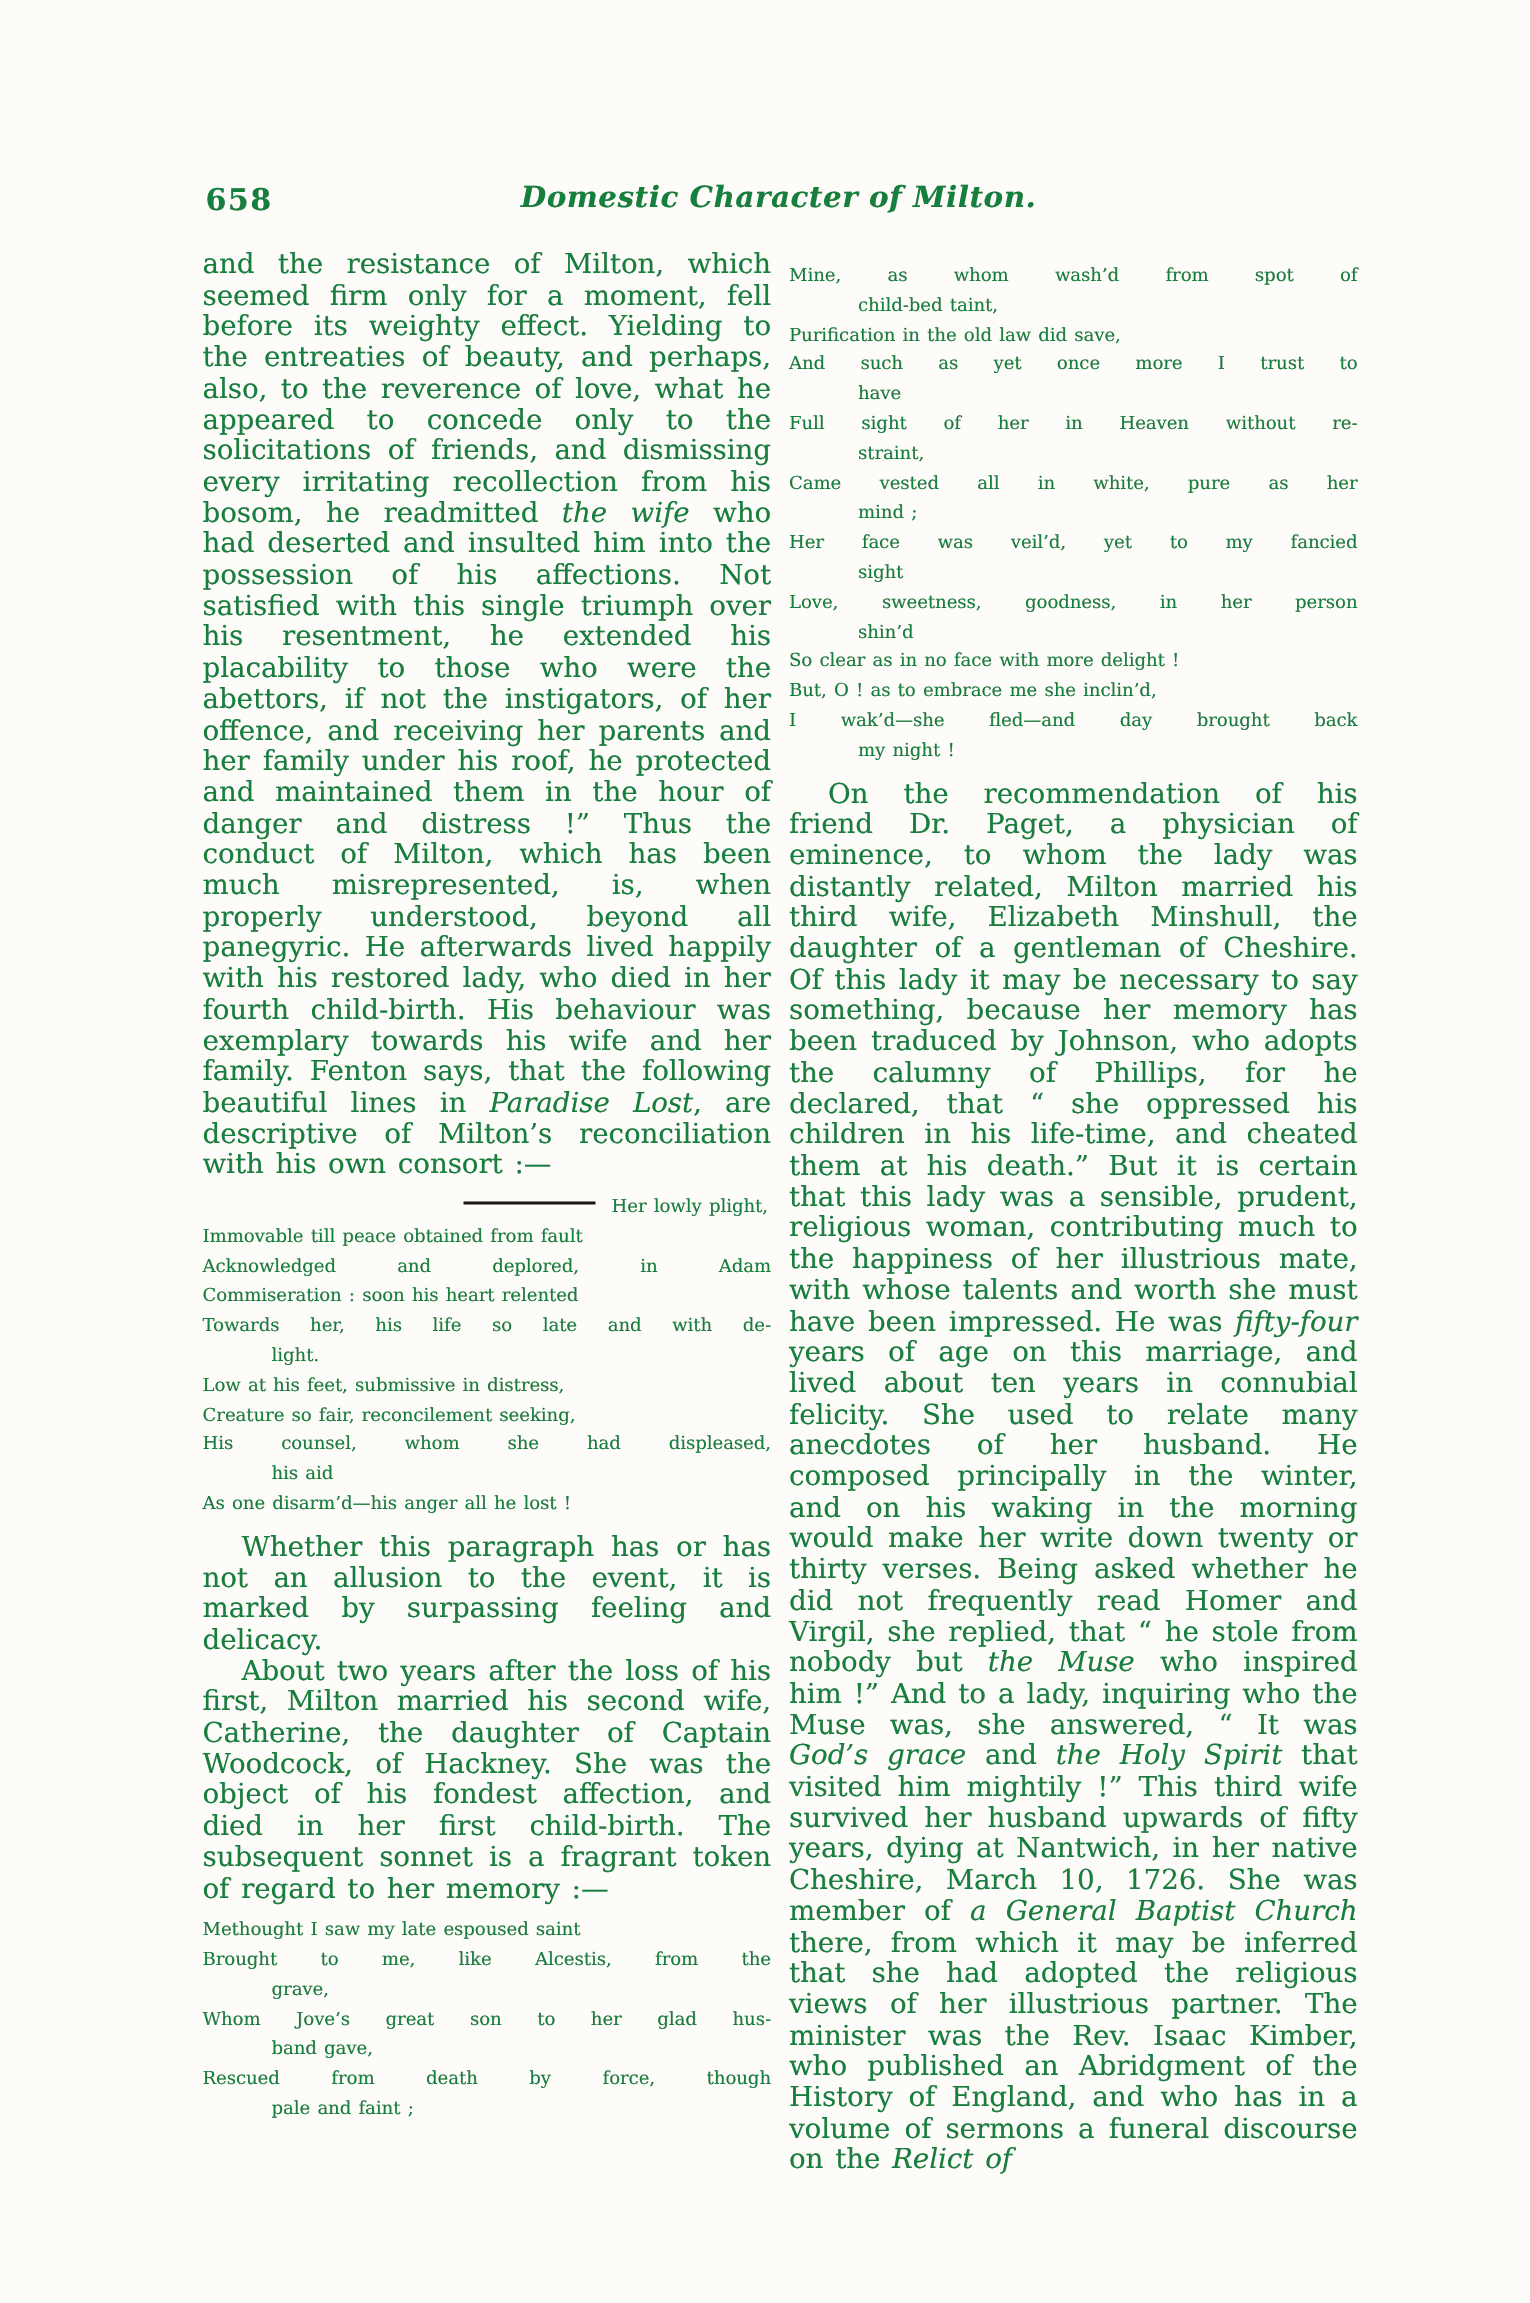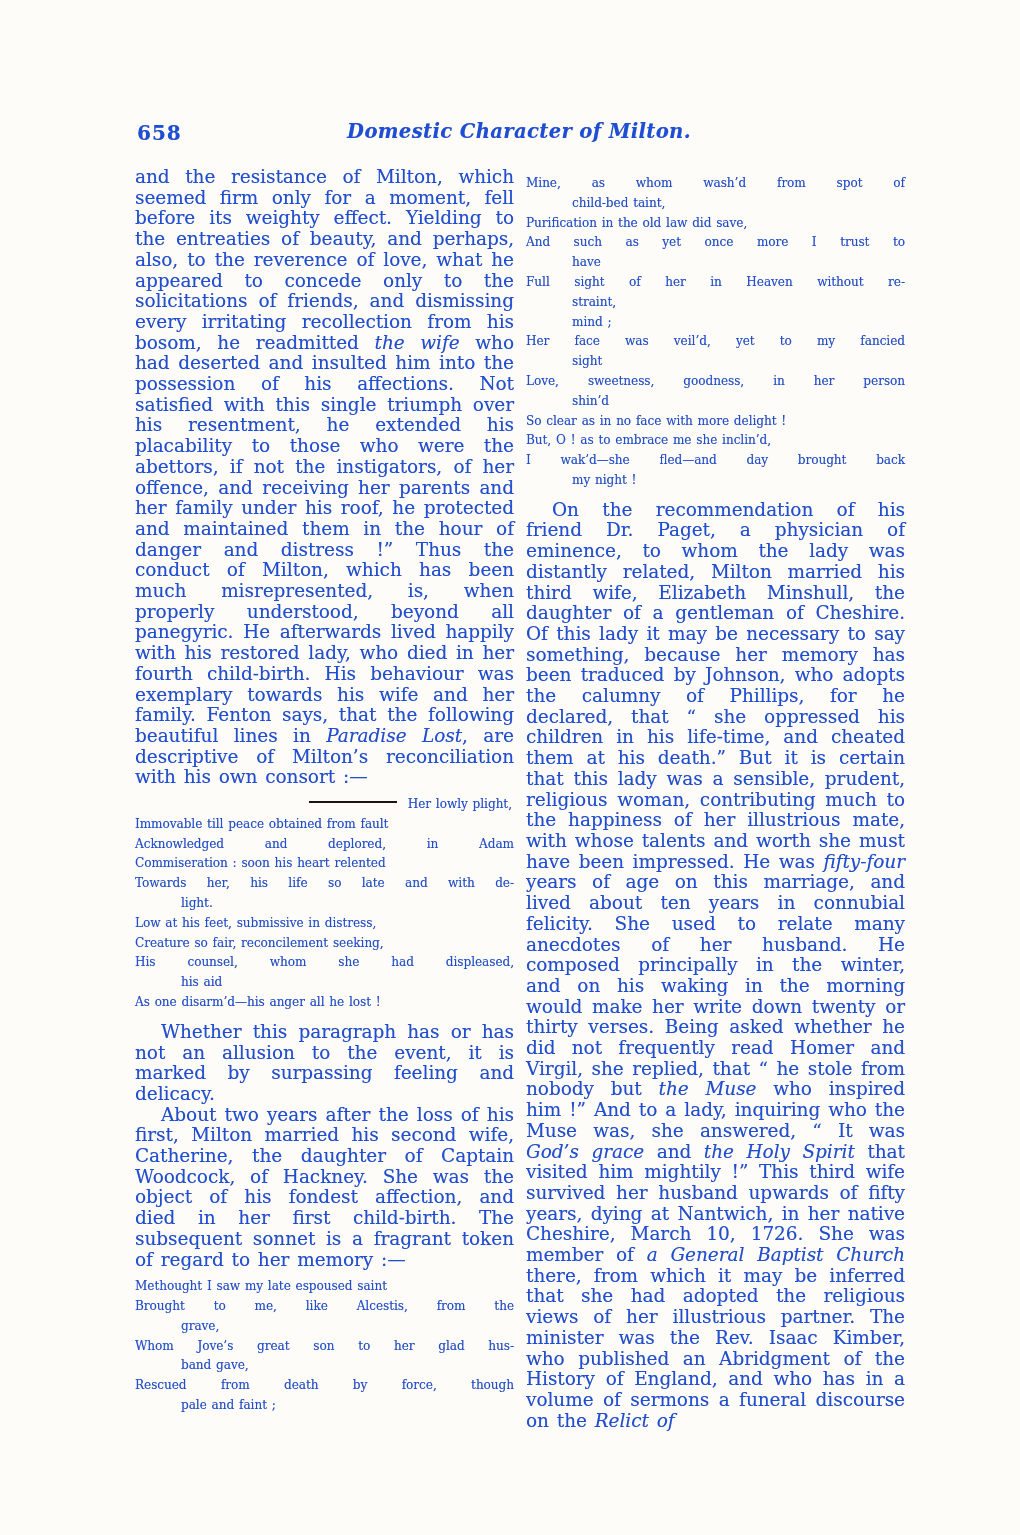--- a/index.html
+++ b/index.html
@@ -5,21 +5,21 @@
   * { margin:0; padding:0; box-sizing:border-box; }
   html,body { width:1020px; }
   body {
     font-family:"DejaVu Serif","Liberation Serif",serif;
   }
   .page {
     position:relative;
     width:1020px;
     height:1535px;
     background:#fdfcf9;
-    color:#1d4ed8;
+    color:#15803d;
     overflow:hidden;
     text-shadow:0.2px 0.2px 0 rgba(25,18,10,0.35);
   }
   .header {
     position:absolute;
     top:120px; left:135px;
     width:768px;
     height:28px;
   }
   .page-num {
@@ -109,20 +109,21 @@
       </div>
     <div class="col">
         <div class="poem">
           <div class="poem-line stretch"><span>Mine, as whom wash’d from spot of</span></div>
           <div class="poem-line cont"><span>child-bed taint,</span></div>
           <div class="poem-line"><span>Purification in the old law did save,</span></div>
           <div class="poem-line stretch"><span>And such as yet once more I trust to</span></div>
           <div class="poem-line cont"><span>have</span></div>
           <div class="poem-line stretch"><span>Full sight of her in Heaven without re-</span></div>
           <div class="poem-line cont"><span>straint,</span></div>
+          <div class="poem-line stretch"><span>Came vested all in white, pure as her</span></div>
           <div class="poem-line cont"><span>mind&nbsp;;</span></div>
           <div class="poem-line stretch"><span>Her face was veil’d, yet to my fancied</span></div>
           <div class="poem-line cont"><span>sight</span></div>
           <div class="poem-line stretch"><span>Love, sweetness, goodness, in her person</span></div>
           <div class="poem-line cont"><span>shin’d</span></div>
           <div class="poem-line"><span>So clear as in no face with more delight&nbsp;!</span></div>
           <div class="poem-line"><span>But, O&nbsp;! as to embrace me she inclin’d,</span></div>
           <div class="poem-line stretch"><span>I wak’d—she fled—and day brought back</span></div>
           <div class="poem-line cont"><span>my night&nbsp;!</span></div>
         </div>

